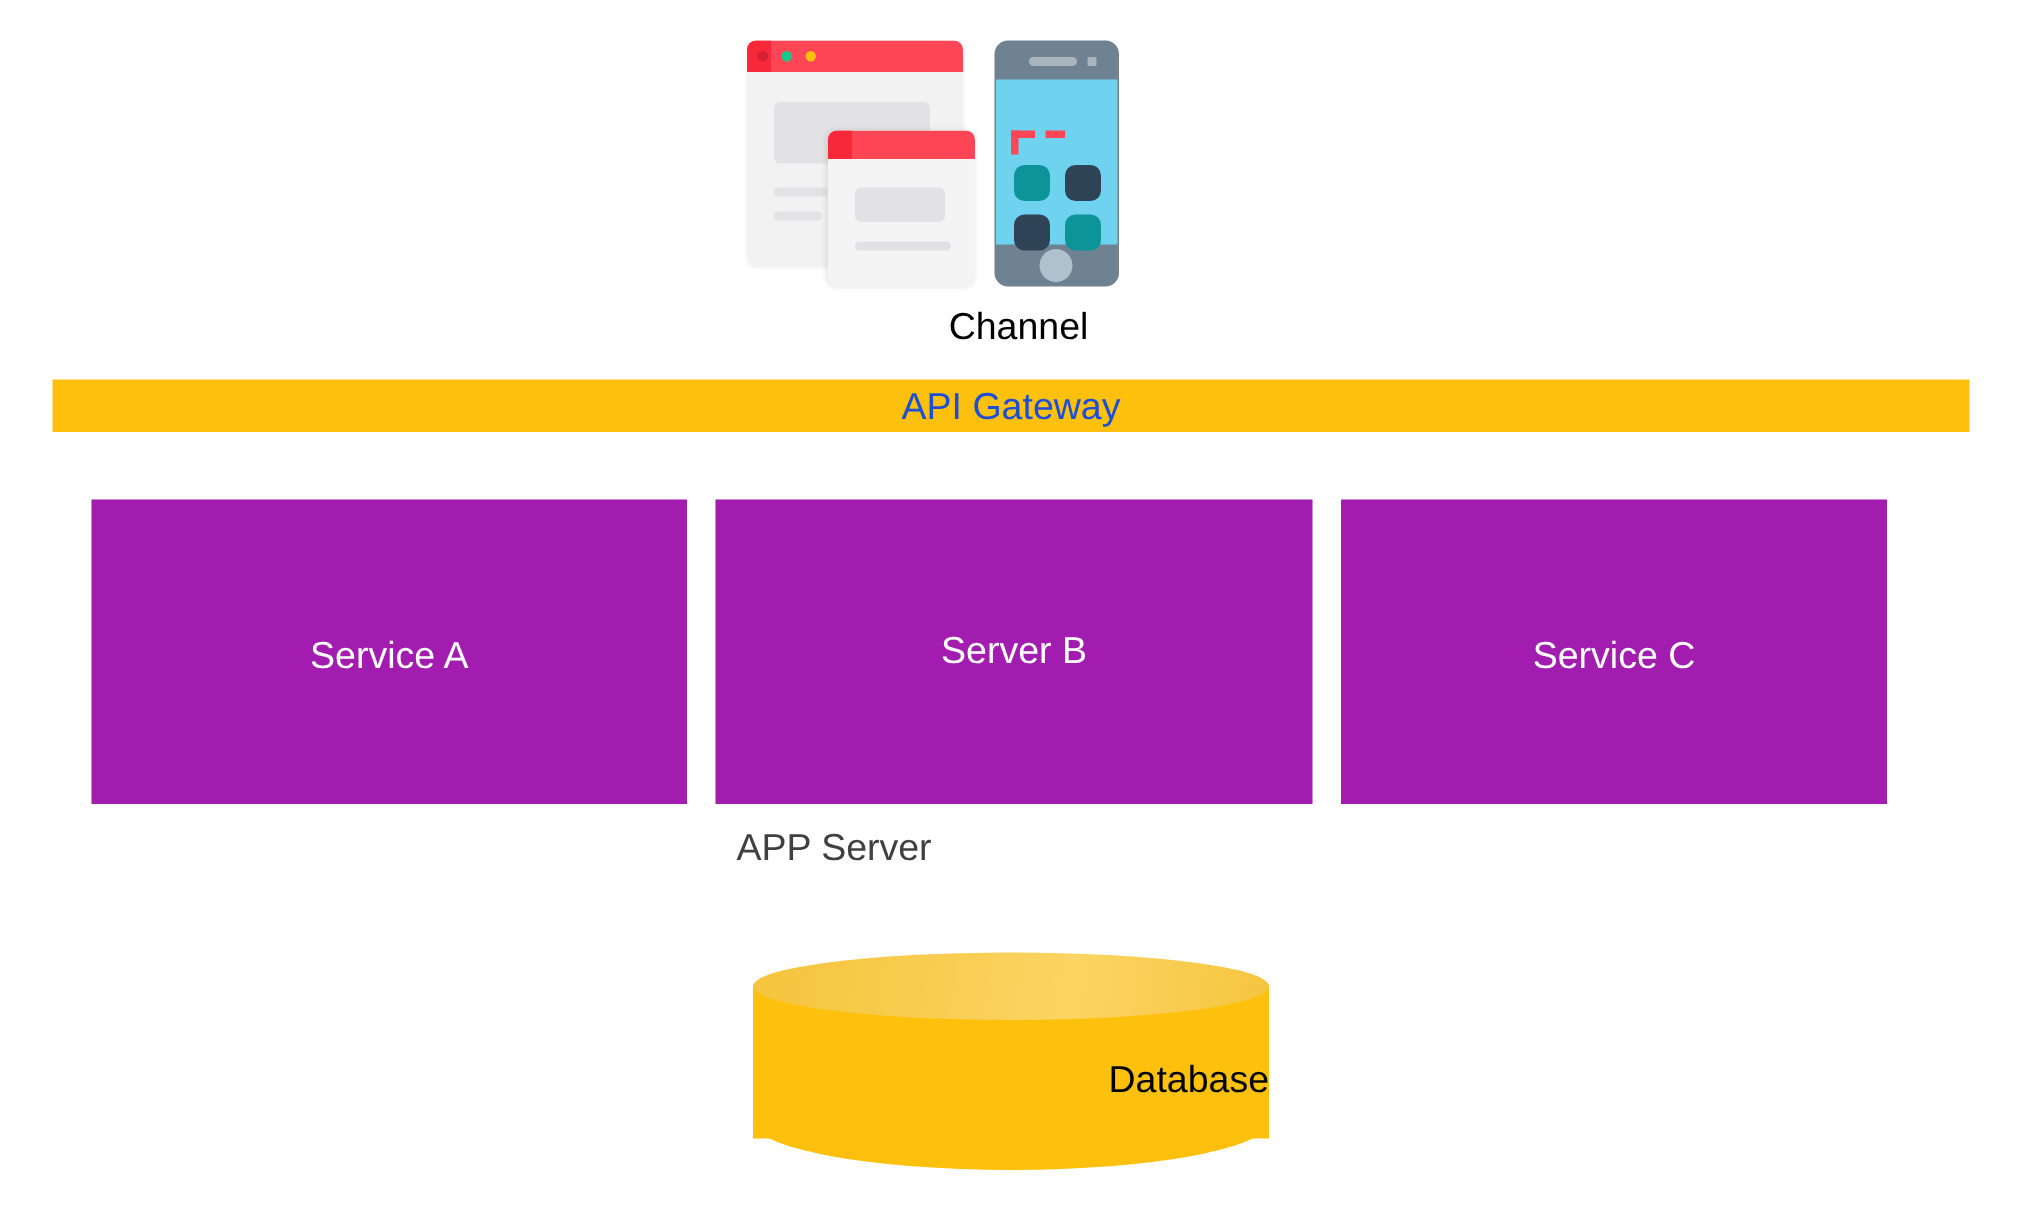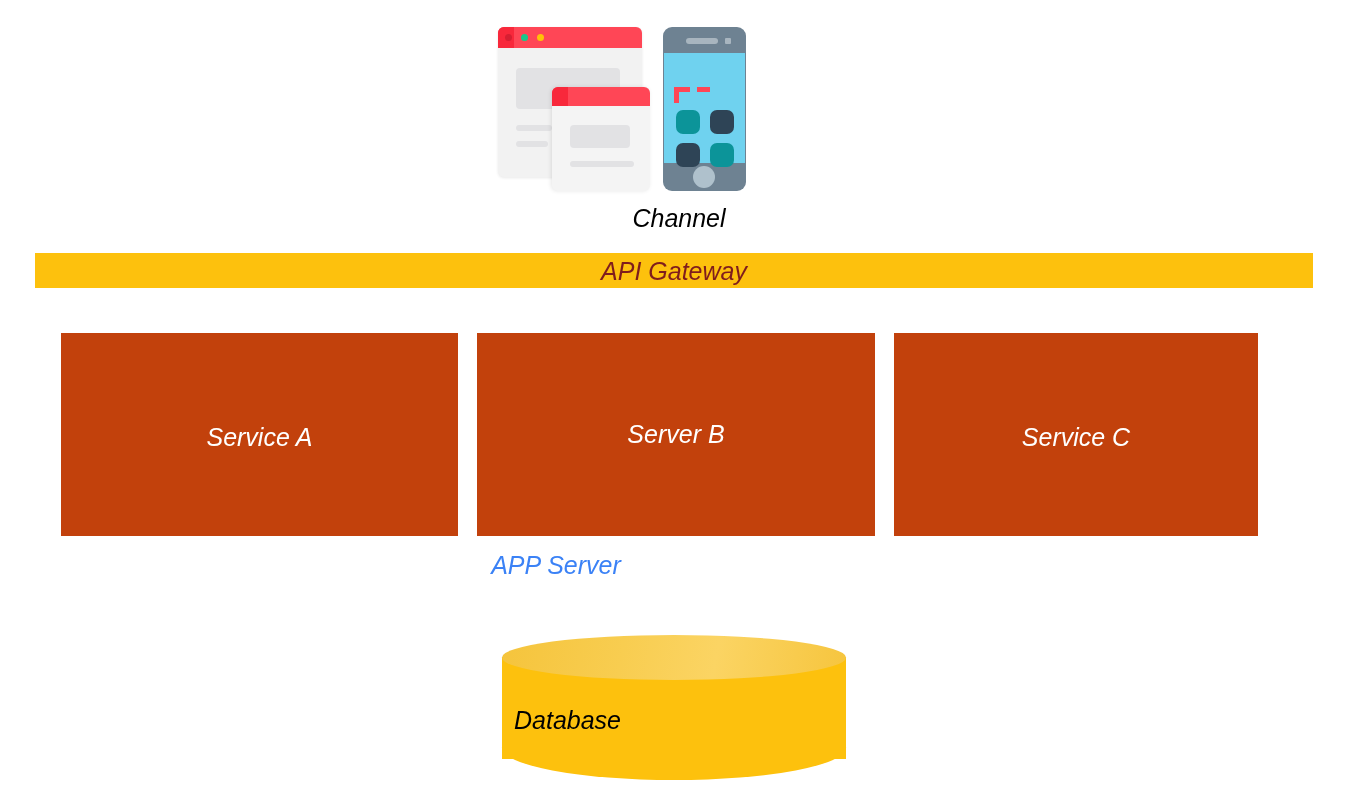--- a/index.html
+++ b/index.html
@@ -13,21 +13,20 @@
     position: relative;
     overflow: hidden;
     font-family: "Liberation Sans", sans-serif;
     -webkit-font-smoothing: antialiased;
   }
   .canvas {
     position: absolute;
     inset: 0;
     width: 1358px;
     height: 811px;
-    font-style: italic;
   }
 
   
   #channel-icon-group {
     position: absolute;
     left: 498px;
     top: 27px;
     width: 252px;
     height: 164px;
   }
@@ -157,48 +156,48 @@
     font-size: 25px;
     color: #000000;
     line-height: 32px;
   }
   #app-server-label {
     position: absolute;
     left: 0; top: 549px;
     width: 1112px;
     text-align: center;
     font-size: 25px;
-    color: #3b82f6;
+    color: #404040;
     line-height: 32px;
   }
 
   
   #api-gateway-bar {
     position: absolute;
     left: 35px;
     top: 253px;
     width: 1278px;
     height: 35px;
     background: #FDC10D;
     display: flex;
     align-items: center;
     justify-content: center;
   }
   #api-gateway-label {
     font-size: 25px;
-    color: #7f1d1d;
+    color: #1d4ed8;
     line-height: 30px;
   }
 
   
   .service-box {
     position: absolute;
     top: 333px;
     height: 203px;
-    background: #c2410c;
+    background: #a21caf;
     display: flex;
     justify-content: center;
   }
   .service-label {
     font-size: 25px;
     color: #FFFFFF;
     line-height: 30px;
   }
   #service-box-a { left: 61px;  width: 397px; }
   #service-box-b { left: 477px; width: 398px; }
@@ -232,25 +231,24 @@
     position: absolute;
     left: 0; top: 0px;
     width: 344px; height: 45px;
     border-radius: 50% / 50%;
     background: linear-gradient(100deg, #F5C43C 0%, #F8CD50 35%, #FBD463 62%, #F6C53E 100%);
   }
   #db-label {
     position: absolute;
     left: 0; top: 70px;
     width: 344px;
-    text-align: left;
+    text-align: right;
     font-size: 25px;
     color: #000000;
     line-height: 30px;
-    padding-left: 12px;
   }
 </style>
 </head>
 <body>
 
 <div class="canvas">
 
   <div id="channel-icon-group">
 
     <div id="browser-windows-icon">

